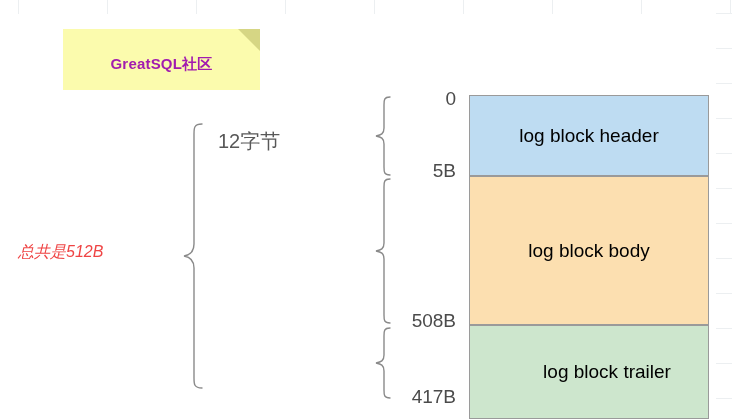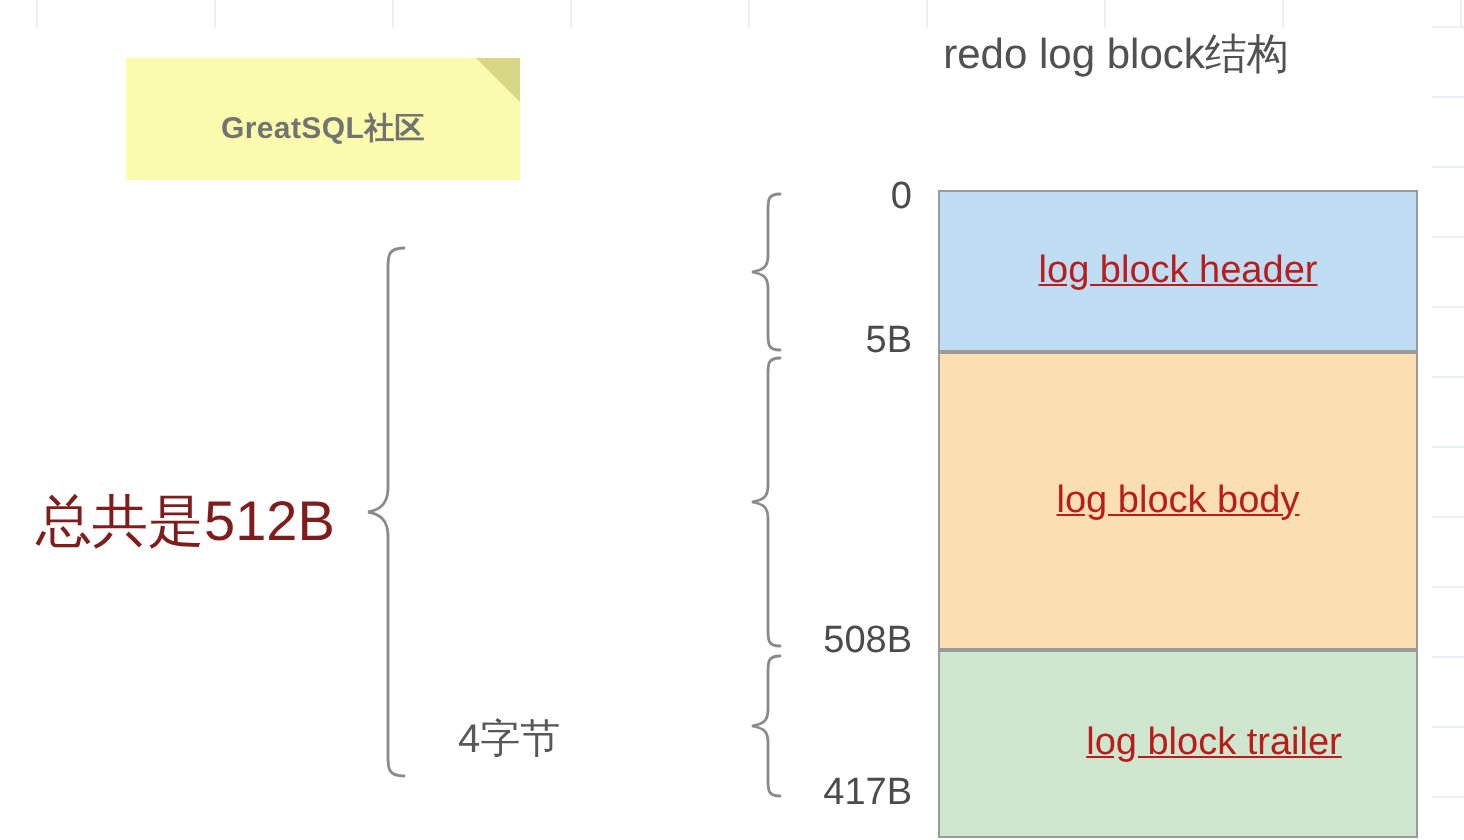--- a/index.html
+++ b/index.html
@@ -56,44 +56,45 @@
     clip-path: polygon(0 0, 100% 100%, 100% 0);
   }
   #sticky-label {
     position: absolute;
     left: 0;
     top: 26px;
     width: 197px;
     text-align: center;
     font-size: 15px;
     font-weight: bold;
-    color: #737373;
+    color: #a21caf;
     letter-spacing: 0.2px;
   }
 
   
   #title {
     position: absolute;
     left: 398px;
     top: 13px;
     width: 320px;
     text-align: center;
     font-size: 21px;
     color: #515151;
     white-space: nowrap;
   }
 
   
   #total-label {
     position: absolute;
     left: 18px;
     top: 242px;
-    font-size: 28px;
-    color: #7f1d1d;
-    white-space: nowrap;
+    font-size: 16px;
+    color: #ef4444;
+    white-space: nowrap;
+    font-style: italic;
   }
 
   
   svg.brace {
     position: absolute;
     overflow: visible;
   }
   svg.brace path {
     fill: none;
     stroke: #8a8a8a;
@@ -126,23 +127,22 @@
     left: 469px;
     width: 240px;
     box-sizing: border-box;
     border: 1px solid #9a9a9a;
     display: flex;
     align-items: center;
     justify-content: center;
   }
   .block-label {
     font-size: 19px;
-    color: #b91c1c;
-    white-space: nowrap;
-    text-decoration: underline;
+    color: #000000;
+    white-space: nowrap;
   }
   #block-header { top: 95px;  height: 81px; }
   #block-body   { top: 176px; height: 149px; }
   #block-trailer{ top: 325px; height: 94px; padding-left: 36px; }
 </style>
 </head>
 <body>
 
 <div id="canvas">
 
@@ -167,29 +167,28 @@
   <div class="grid-h" style="top:293px"></div>
   <div class="grid-h" style="top:328px"></div>
   <div class="grid-h" style="top:363px"></div>
   <div class="grid-h" style="top:398px"></div>
 
   <div id="sticky">
     <div id="sticky-fold-tri"></div>
     <div id="sticky-label">GreatSQL社区</div>
   </div>
 
-  <div id="title">redo log block结构</div>
 
   <div id="total-label">总共是512B</div>
 
   <svg class="brace" style="left:182px; top:122px; width:22px; height:268px" viewBox="0 0 22 268">
     <path d="M20 2 C12 2 12 6 12 12 L12 122 C12 130 8 133 2 134 C8 135 12 138 12 146 L12 256 C12 262 12 266 20 266"></path>
   </svg>
 
-  <div class="size-label" style="left:229px; top:356px">4字节</div>
+  <div class="size-label" style="left:218px; top:128px">12字节</div>
 
   <svg class="brace" style="left:374px; top:95px; width:18px; height:82px" viewBox="0 0 18 82">
     <path d="M16 2 C10 2 10 5 10 10 L10 33 C10 39 7 40 2 41 C7 42 10 43 10 49 L10 72 C10 77 10 80 16 80"></path>
   </svg>
   <svg class="brace" style="left:374px; top:177px; width:18px; height:148px" viewBox="0 0 18 148">
     <path d="M16 2 C10 2 10 5 10 10 L10 66 C10 72 7 73 2 74 C7 75 10 76 10 82 L10 138 C10 143 10 146 16 146"></path>
   </svg>
   <svg class="brace" style="left:374px; top:326px; width:18px; height:74px" viewBox="0 0 18 74">
     <path d="M16 2 C10 2 10 5 10 10 L10 29 C10 35 7 36 2 37 C7 38 10 39 10 45 L10 64 C10 69 10 72 16 72"></path>
   </svg>

